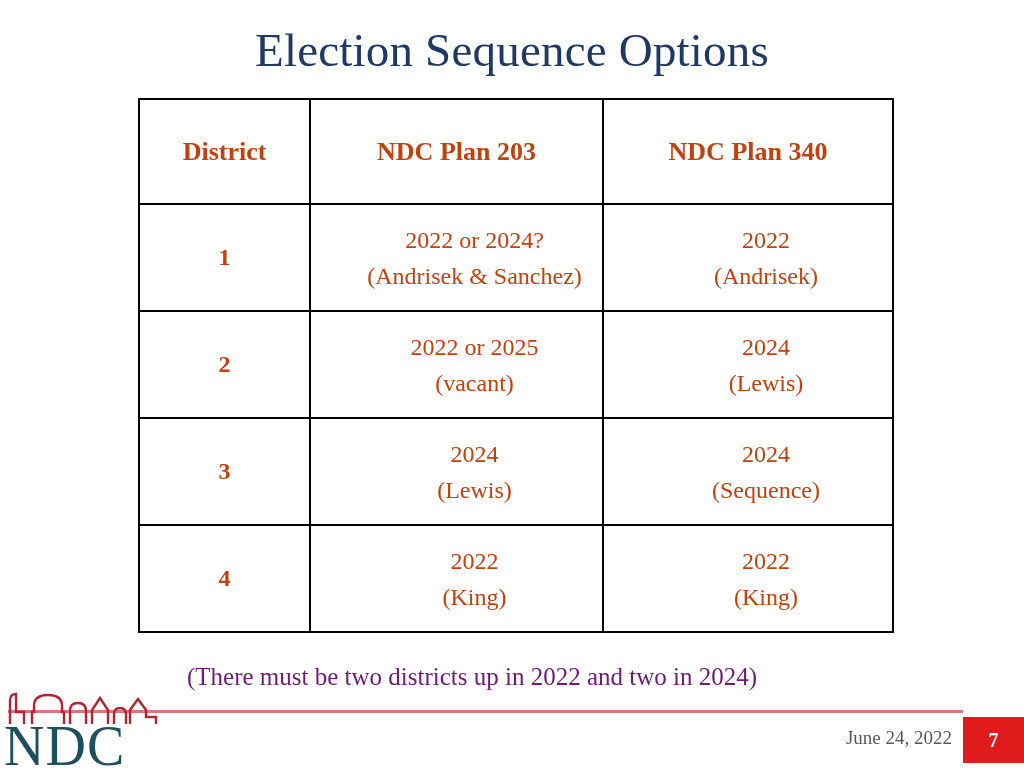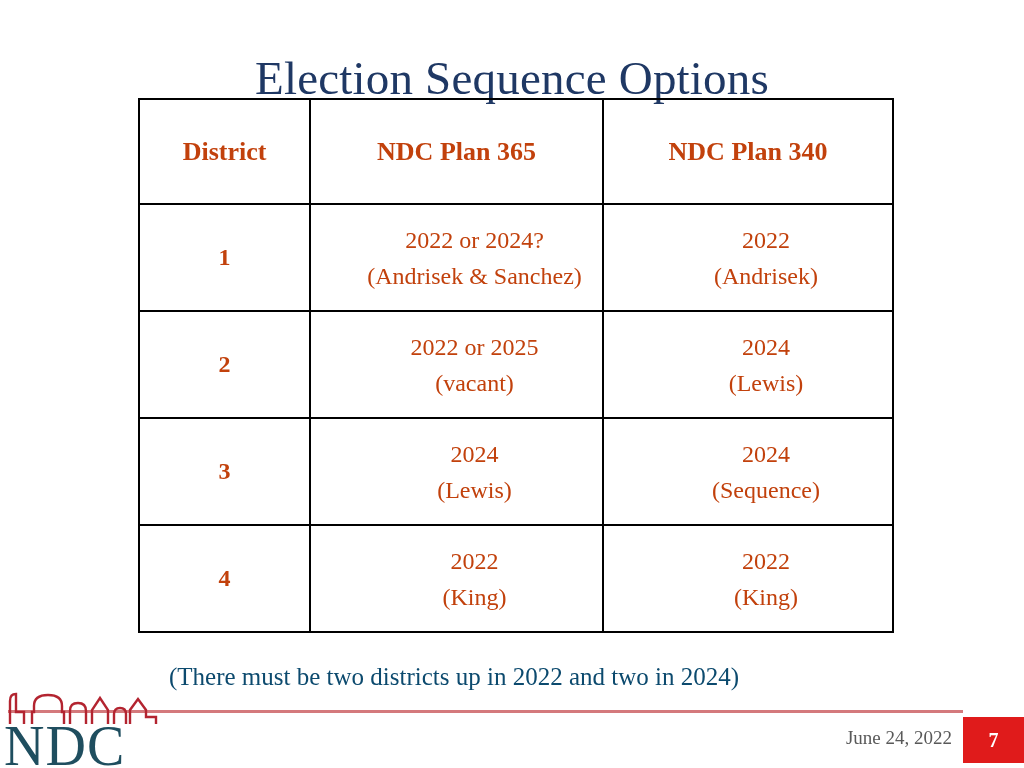--- a/index.html
+++ b/index.html
@@ -21,21 +21,20 @@
     left: 0;
     top: 22px;
     width: 1024px;
     text-align: center;
     font-family: "Liberation Serif", serif;
     font-size: 47px;
     line-height: 56px;
     color: #1F3864;
     letter-spacing: 0.2px;
     white-space: nowrap;
-    margin-top: 28px;
   }
 
   
   .seq-table {
     position: absolute;
     left: 138px;
     top: 98px;
     width: 748px;
     border-collapse: collapse;
     table-layout: fixed;
@@ -72,28 +71,28 @@
   }
   .cell-lines .line1,
   .cell-lines .line2 {
     display: block;
     margin-left: 36px;
   }
 
   
   .caption {
     position: absolute;
-    left: 0;
+    left: 18px;
     top: 661px;
     width: 908px;
     text-align: center;
     font-family: "Liberation Serif", serif;
     font-size: 25px;
     line-height: 32px;
-    color: #0c4a6e;
+    color: #701a75;
     white-space: nowrap;
   }
 
   
   .footer-rule {
     position: absolute;
     left: 8px;
     top: 710px;
     width: 955px;
     height: 3px;
@@ -157,21 +156,21 @@
 </style>
 </head>
 <body>
 
 <div class="slide-title">Election Sequence Options</div>
 
 <table class="seq-table">
   <thead>
     <tr>
       <th class="col-district">District</th>
-      <th class="col-p203">NDC Plan 365</th>
+      <th class="col-p203">NDC Plan 203</th>
       <th class="col-p204">NDC Plan 340</th>
     </tr>
   </thead>
   <tbody>
     <tr>
       <td class="cell-district">1</td>
       <td>
         <span class="cell-lines">
           <span class="line1">2022 or 2024?</span>
           <span class="line2">(Andrisek &amp; Sanchez)</span>

